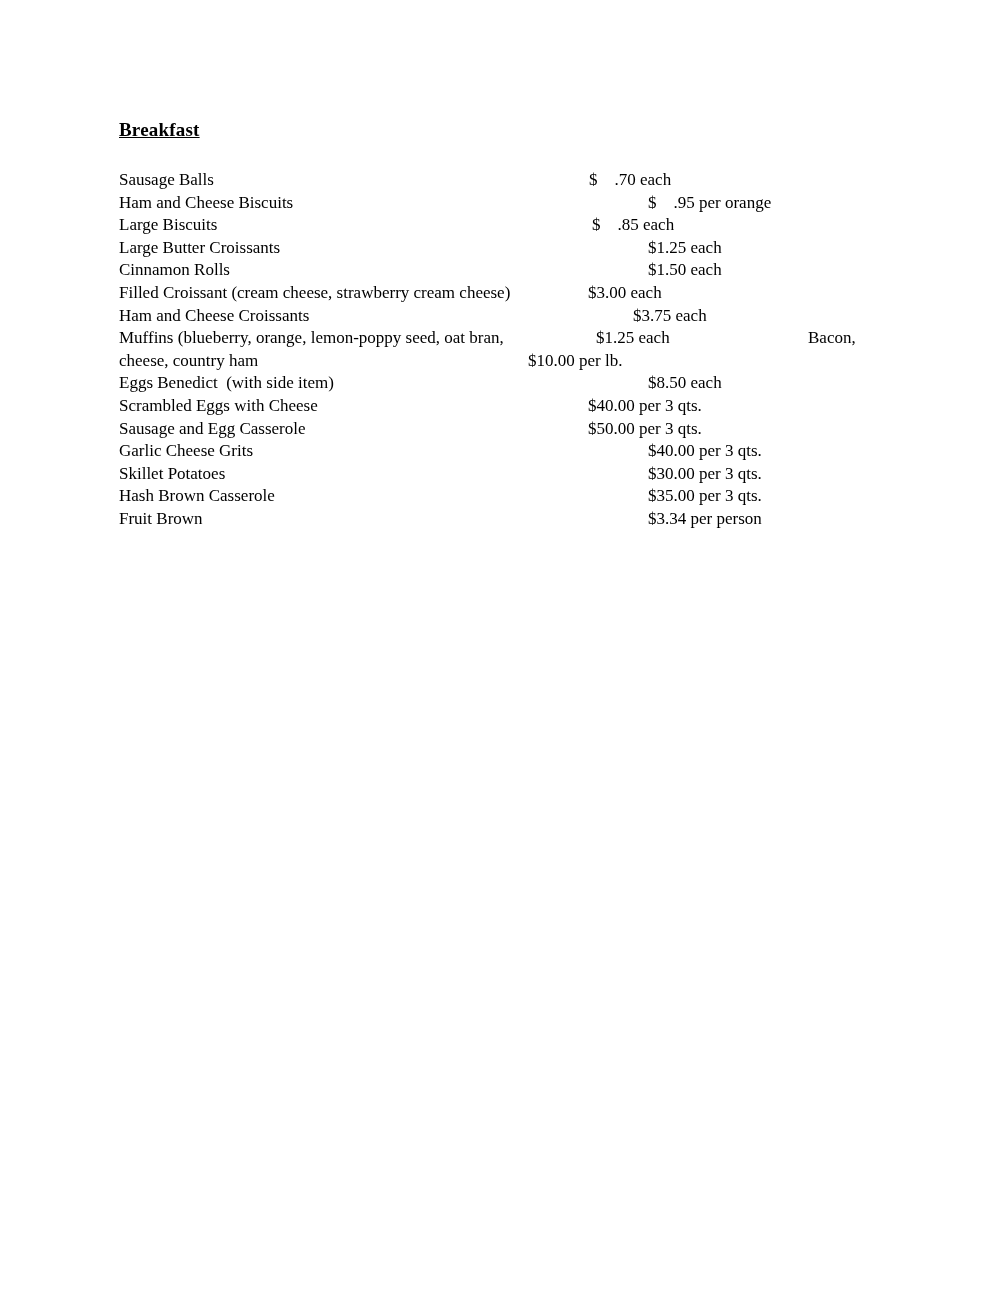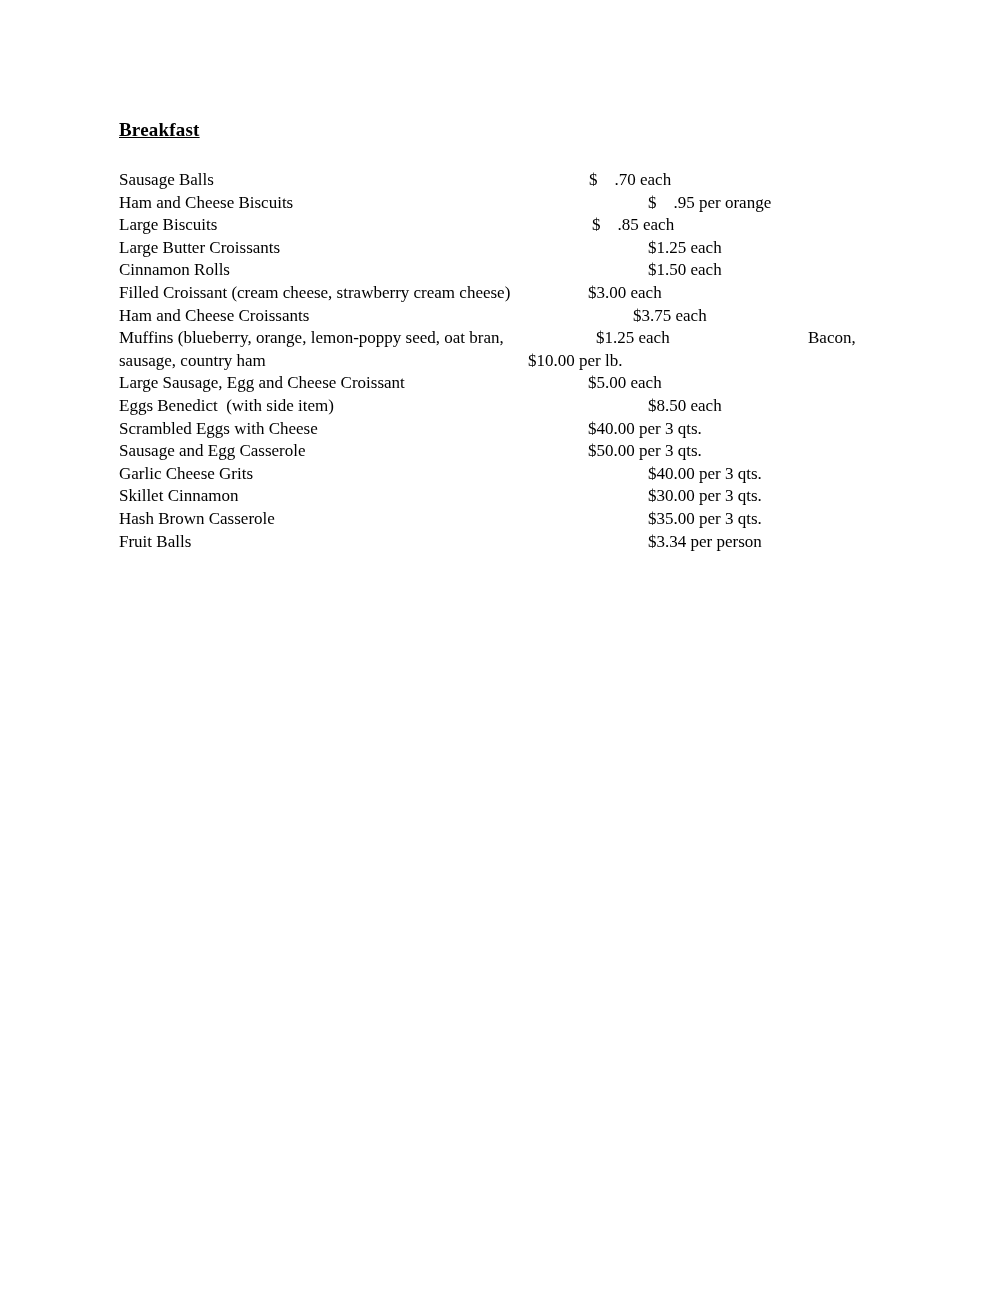--- a/index.html
+++ b/index.html
@@ -77,49 +77,45 @@
       <div class="line">
         <span class="seg" style="left: 119px;">Ham and Cheese Croissants</span>
         <span class="seg" style="left: 616px; margin-left: 17px;">$3.75 each</span>
       </div>
       <div class="line">
         <span class="seg" style="left: 119px;">Muffins (blueberry, orange, lemon-poppy seed, oat bran,</span>
         <span class="seg" style="left: 596px;">$1.25 each</span>
         <span class="seg" style="left: 808px;">Bacon,</span>
       </div>
       <div class="line">
-        <span class="seg" style="left: 119px;">sausage, country ham</span>
+        <span class="seg" style="left: 119px;">cheese, country ham</span>
         <span class="seg" style="left: 528px;">$10.00 per lb.</span>
-      </div>
-      <div class="line">
-        <span class="seg" style="left: 119px;">Large Sausage, Egg and Cheese Croissant</span>
-        <span class="seg" style="left: 588px;">$5.00 each</span>
       </div>
       <div class="line">
         <span class="seg" style="left: 119px;">Eggs Benedict  (with side item)</span>
         <span class="seg" style="left: 648px; text-align: center;">$8.50 each</span>
       </div>
       <div class="line">
         <span class="seg" style="left: 119px;">Scrambled Eggs with Cheese</span>
         <span class="seg" style="left: 588px;">$40.00 per 3 qts.</span>
       </div>
       <div class="line">
         <span class="seg" style="left: 119px;">Sausage and Egg Casserole</span>
         <span class="seg" style="left: 588px;">$50.00 per 3 qts.</span>
       </div>
       <div class="line">
         <span class="seg" style="left: 119px;">Garlic Cheese Grits</span>
         <span class="seg" style="left: 648px;">$40.00 per 3 qts.</span>
       </div>
       <div class="line">
-        <span class="seg" style="left: 119px;">Skillet Cinnamon</span>
+        <span class="seg" style="left: 119px;">Skillet Potatoes</span>
         <span class="seg" style="left: 648px;">$30.00 per 3 qts.</span>
       </div>
       <div class="line">
         <span class="seg" style="left: 119px;">Hash Brown Casserole</span>
         <span class="seg" style="left: 648px;">$35.00 per 3 qts.</span>
       </div>
       <div class="line">
-        <span class="seg" style="left: 119px;">Fruit Balls</span>
+        <span class="seg" style="left: 119px;">Fruit Brown</span>
         <span class="seg" style="left: 648px;">$3.34 per person</span>
       </div>
     </div>
 </div>
 
 </body></html>

